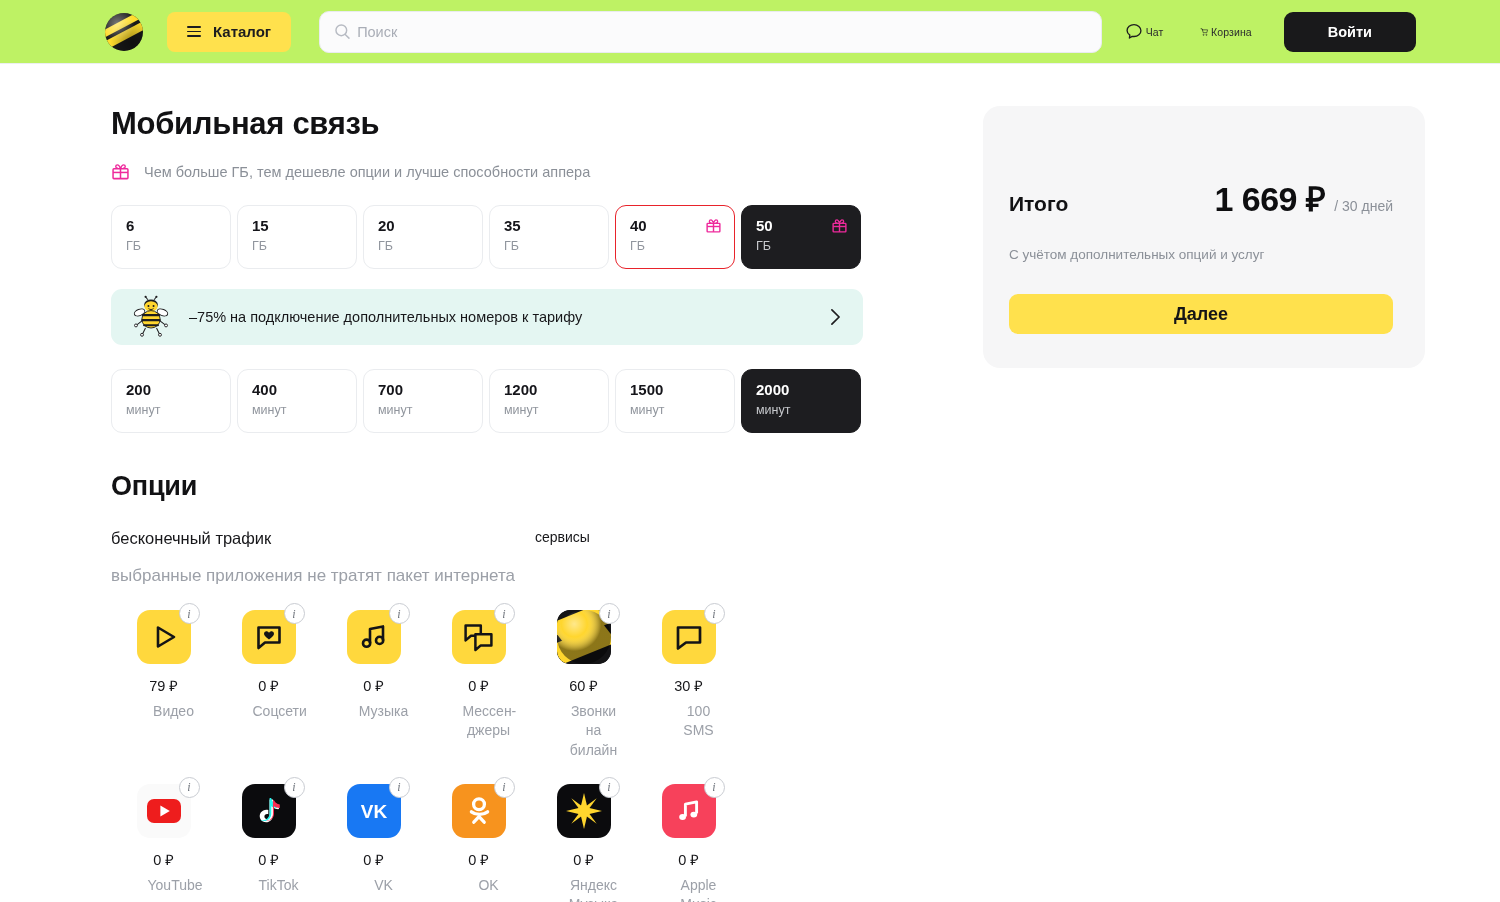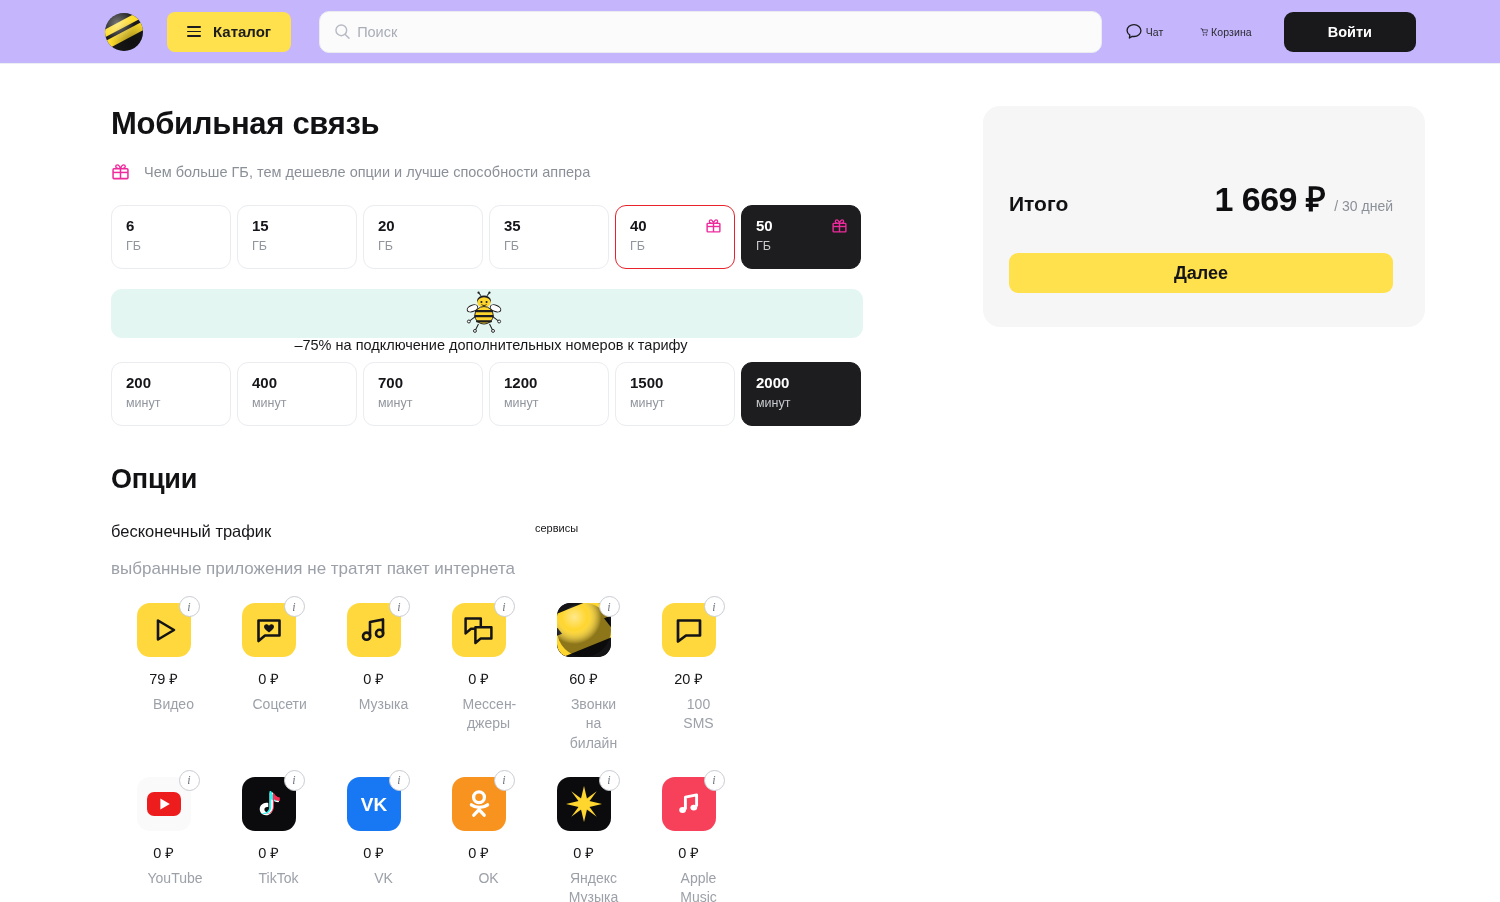--- a/index.html
+++ b/index.html
@@ -10,21 +10,21 @@
     background: #ffffff;
     font-family: "Liberation Sans", sans-serif;
     color: #1d1d1f;
     overflow: hidden;
   }
 
   
   .header {
     height: 64px;
     width: 100%;
-    background: #c4b5fd;
+    background: #bef264;
     border-bottom: 1px solid #eceff1;
     display: flex;
     align-items: center;
     padding: 0 84px 0 105px;
     gap: 0;
   }
 
   .logo {
     width: 38px; height: 38px;
     flex: 0 0 38px;
@@ -189,28 +189,27 @@
   .chip .gift-badge {
     position: absolute;
     top: 11px;
     right: 12px;
   }
 
   
   .promo {
     margin-top: 20px;
     width: 752px;
-    height: 49px;
+    height: 56px;
     background: #e4f6f2;
     border-radius: 11px;
     display: flex;
     align-items: center;
     padding: 0 22px 0 16px;
     cursor: pointer;
-    flex-direction: column;
   }
   .promo .bee { flex: 0 0 48px; width: 48px; height: 44px; }
   .promo .ptxt {
     margin-left: 14px;
     flex: 1 1 auto;
     font-size: 14.5px;
     color: #17171a;
   }
 
   
@@ -219,21 +218,21 @@
     font-size: 27px;
     font-weight: 700;
     letter-spacing: -.2px;
     color: #121214;
   }
   .opt-headers {
     margin-top: 27px;
     display: flex;
   }
   .opt-headers .h1 { width: 424px; flex: 0 0 424px; font-size: 16.5px; color: #17171a; }
-  .opt-headers .h2 { font-size: 11px; color: #17171a; }
+  .opt-headers .h2 { font-size: 14px; color: #17171a; }
   .opt-sub {
     margin-top: 18px;
     font-size: 17px;
     color: #9ca0a8;
   }
 
   .tiles {
     margin-top: 24px;
     display: flex;
     flex-wrap: wrap;
@@ -586,21 +585,21 @@
         </div>
         <div class="tile">
           <div class="tile-ico-wrap">
             <div class="tile-ico" style="background:#ffd83d">
               <svg width="30" height="30" viewBox="0 0 30 30">
                 <path d="M4 5.5h22v15H12l-8 6z" fill="none" stroke="#141416" stroke-width="2.7" stroke-linejoin="round"></path>
               </svg>
             </div>
             <div class="info-badge">i</div>
           </div>
-          <div class="price">20 ₽</div>
+          <div class="price">30 ₽</div>
           <div class="name">100 SMS</div>
         </div>
         <div class="tile">
           <div class="tile-ico-wrap">
             <div class="tile-ico" style="background:#fafafa">
               <svg width="34" height="24" viewBox="0 0 34 24">
                 <rect x="0" y="0" width="34" height="24" rx="7" fill="#ee1d1d"></rect>
                 <path d="M13.4 6.6v10.8l9.4-5.4z" fill="#ffffff"></path>
               </svg>
             </div>
@@ -690,16 +689,17 @@
 
   <div class="col-right">
     <div class="summary">
       <div class="sum-top">
         <div class="sum-label">Итого</div>
         <div class="sum-right">
           <div class="sum-price">1 669 ₽</div>
           <div class="sum-period">/ 30 дней</div>
         </div>
       </div>
+      <div class="sum-note">С учётом дополнительных опций и услуг</div>
       <button class="sum-btn">Далее</button>
     </div>
   </div>
 </div>
 
 </body></html>

